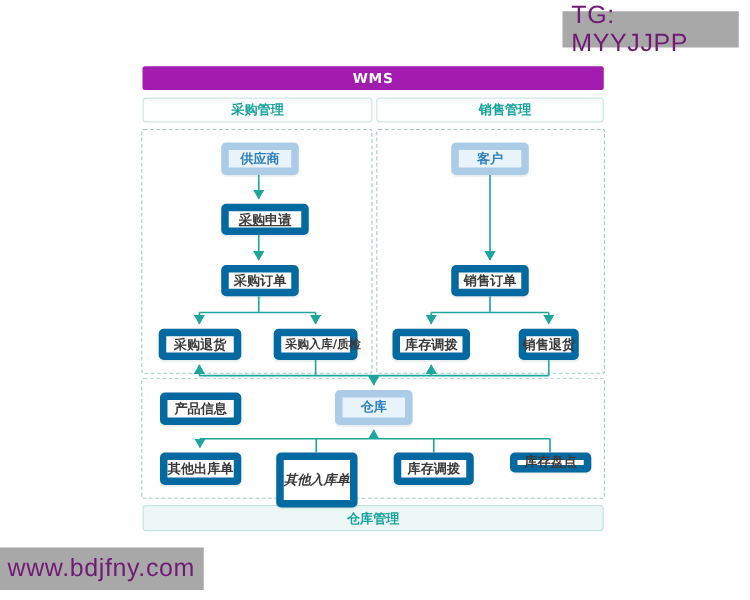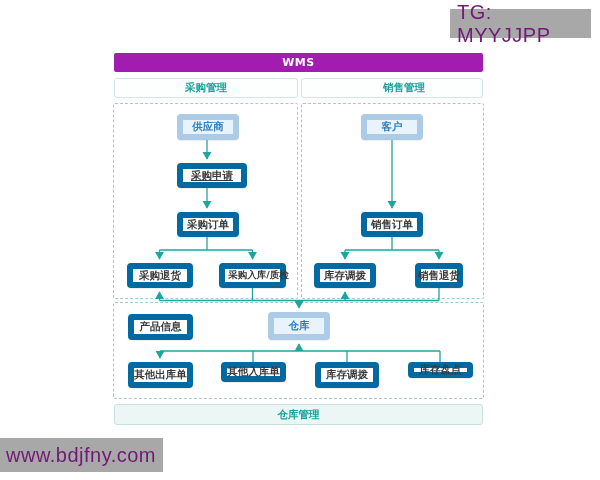--- a/index.html
+++ b/index.html
@@ -117,21 +117,21 @@
 <div class="node small" style="left:219px; top:263px; width:67px; height:25px;padding-left:12px;">采购入库/质检</div>
 
 <div class="node entity" style="left:361px; top:114px; width:62px; height:26px;">客户</div>
 <div class="node" style="left:361px; top:212px; width:62px; height:25px;">销售订单</div>
 <div class="node" style="left:314px; top:263px; width:62px; height:25px;">库存调拨</div>
 <div class="node" style="left:415px; top:263px; width:48px; height:25px;">销售退货</div>
 
 <div class="node" style="left:128px; top:314px; width:65px; height:26px;">产品信息</div>
 <div class="node entity" style="left:268px; top:312px; width:62px; height:28px;">仓库</div>
 <div class="node" style="left:128px; top:362px; width:65px; height:26px;">其他出库单</div>
-<div class="node" style="left:221px; top:362px; width:65px; height:20px;">其他入库单</div>
+<div class="node" style="left:221px; top:362px; width:65px; height:44px;font-style:italic;">其他入库单</div>
 <div class="node" style="left:315px; top:362px; width:64px; height:26px;">库存调拨</div>
 <div class="node" style="left:408px; top:362px; width:65px; height:16px;">库存盘点</div>
 
 <svg class="connectors" width="600" height="480" viewBox="0 0 600 480">
   <defs>
     <marker id="arr" markerWidth="7" markerHeight="7" refX="5.5" refY="3.5" orient="auto">
       <path d="M0,0 L6,3.5 L0,7 Z" fill="#1fa69c"></path>
     </marker>
   </defs>
   <g stroke="#1fa69c" stroke-width="1.3" fill="none">

